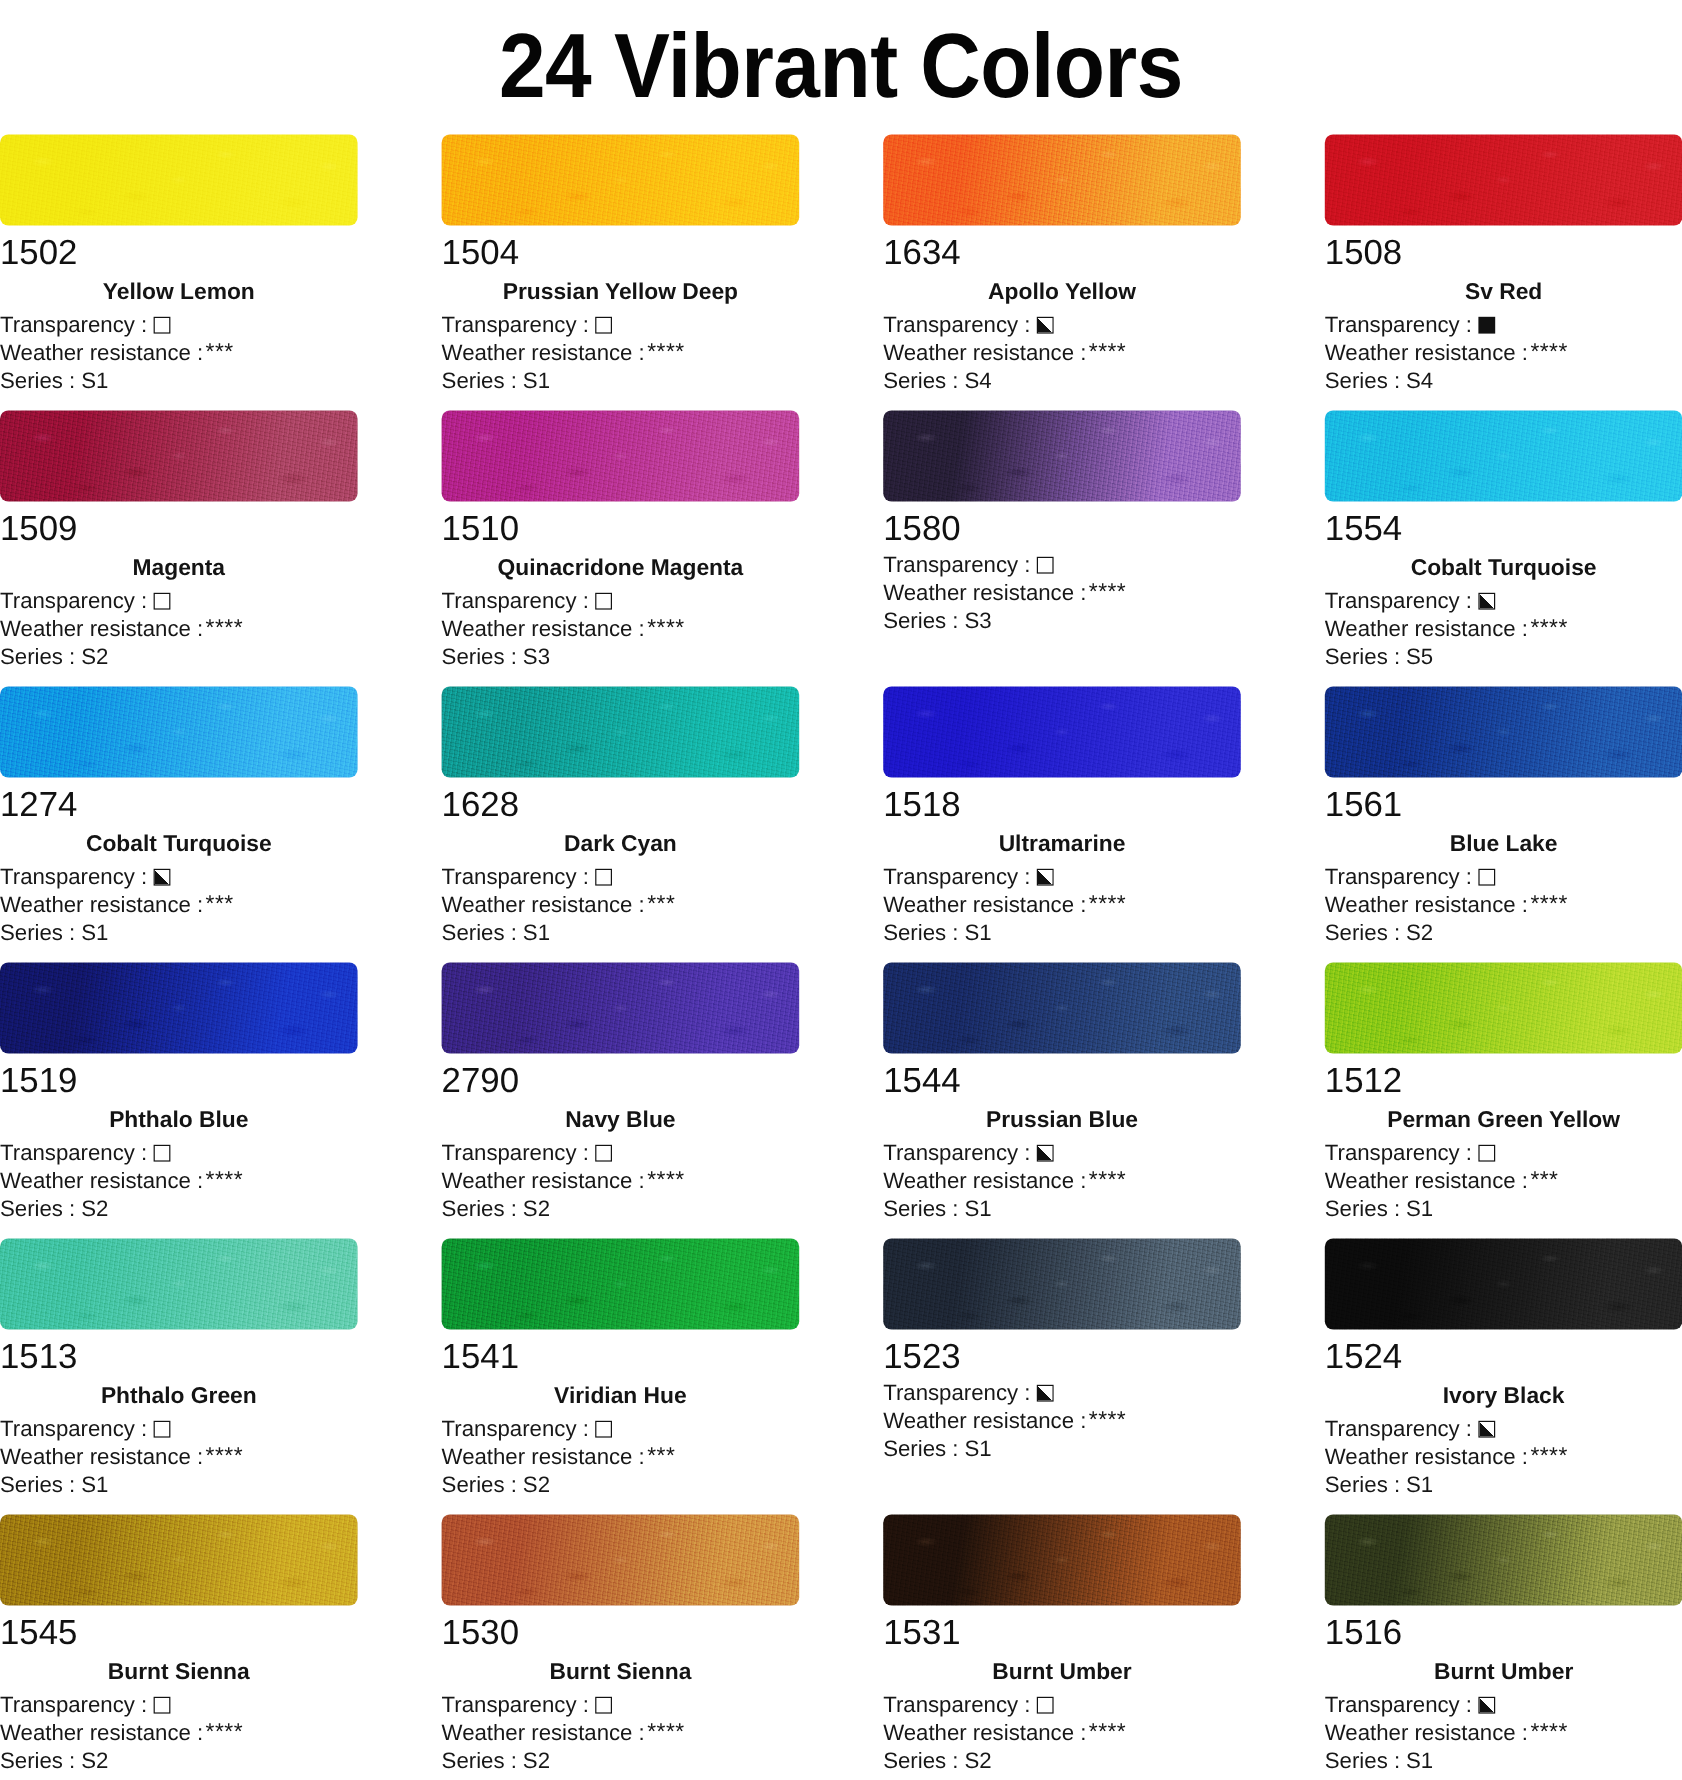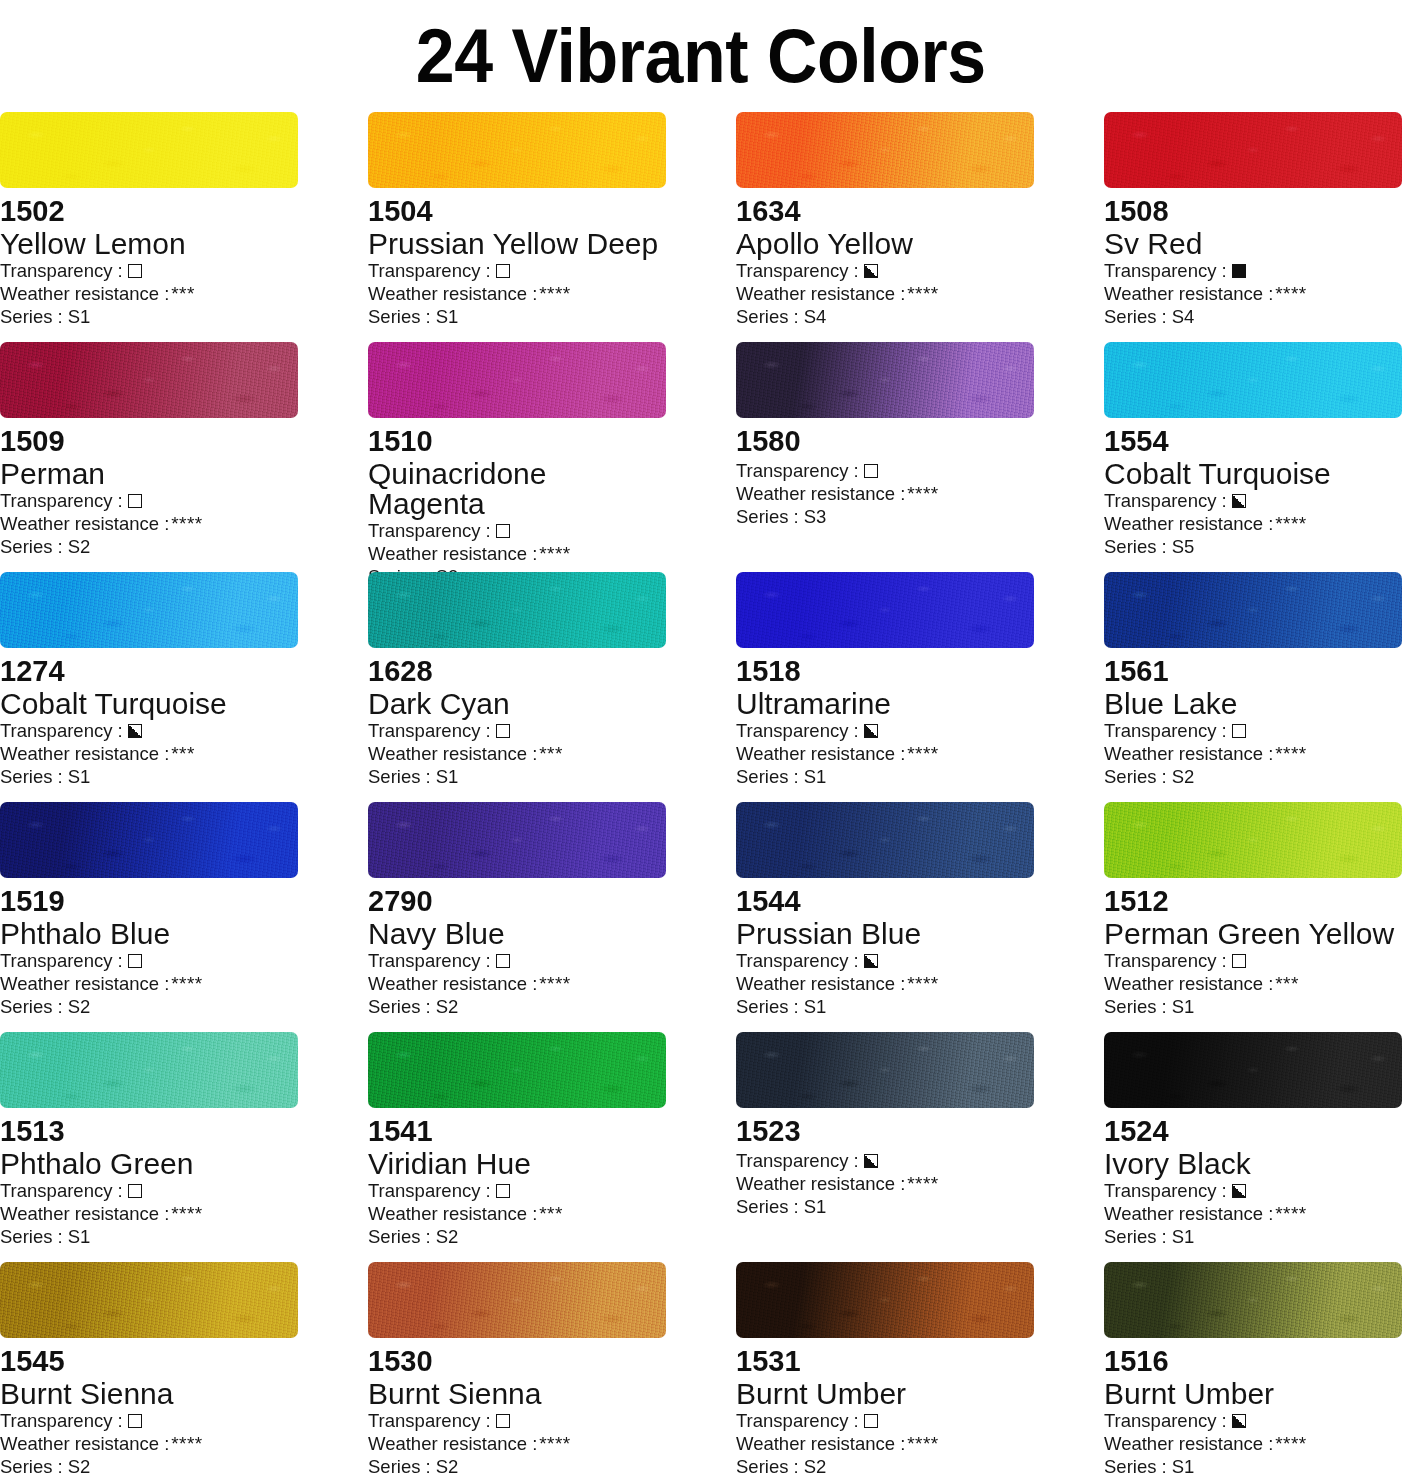--- a/index.html
+++ b/index.html
@@ -80,29 +80,30 @@
       radial-gradient(ellipse 10px 5px at 50% 50%, rgba(255,255,255,0.35), transparent 70%),
       radial-gradient(ellipse 16px 6px at 24% 85%, rgba(0,0,0,0.30), transparent 70%),
       radial-gradient(ellipse 13px 6px at 92% 35%, rgba(255,255,255,0.40), transparent 70%);
   }
 
   .info { padding-top: 5px; }
 
   .code {
     font-size: 29px;
     line-height: 36px;
-    font-weight: 700;
+    font-weight: 400;
     color: #111111;
     letter-spacing: 0px;
   }
   .cname {
-    font-size: 30px;
+    font-size: 19px;
     line-height: 30px;
-    font-weight: 400;
+    font-weight: 700;
     color: #141414;
+    text-align: center;
   }
   .meta {
     font-size: 18.5px;
     line-height: 23px;
     font-weight: 400;
     color: #171717;
     white-space: nowrap;
     display: flex;
     align-items: center;
   }
@@ -239,21 +240,21 @@
           </div>
         </div>
       </div>
       <div class="card">
         <div class="swatch" style="background: linear-gradient(100deg, rgb(142, 15, 50) 0%, rgb(142, 15, 50) 22%, rgb(163, 63, 92) 78%, rgb(163, 63, 92) 100%);">
           <div class="tex"></div>
           <div class="tex2"></div>
         </div>
         <div class="info">
           <div class="code">1509</div>
-          <div class="cname">Perman</div>
+          <div class="cname">Magenta</div>
           <div class="meta">
             <span>Transparency :</span>
             <span class="tsym open"></span>
           </div>
           <div class="meta">
             <span>Weather resistance :</span>
             <span class="stars">****</span>
           </div>
           <div class="meta">
             <span>Series :</span>

